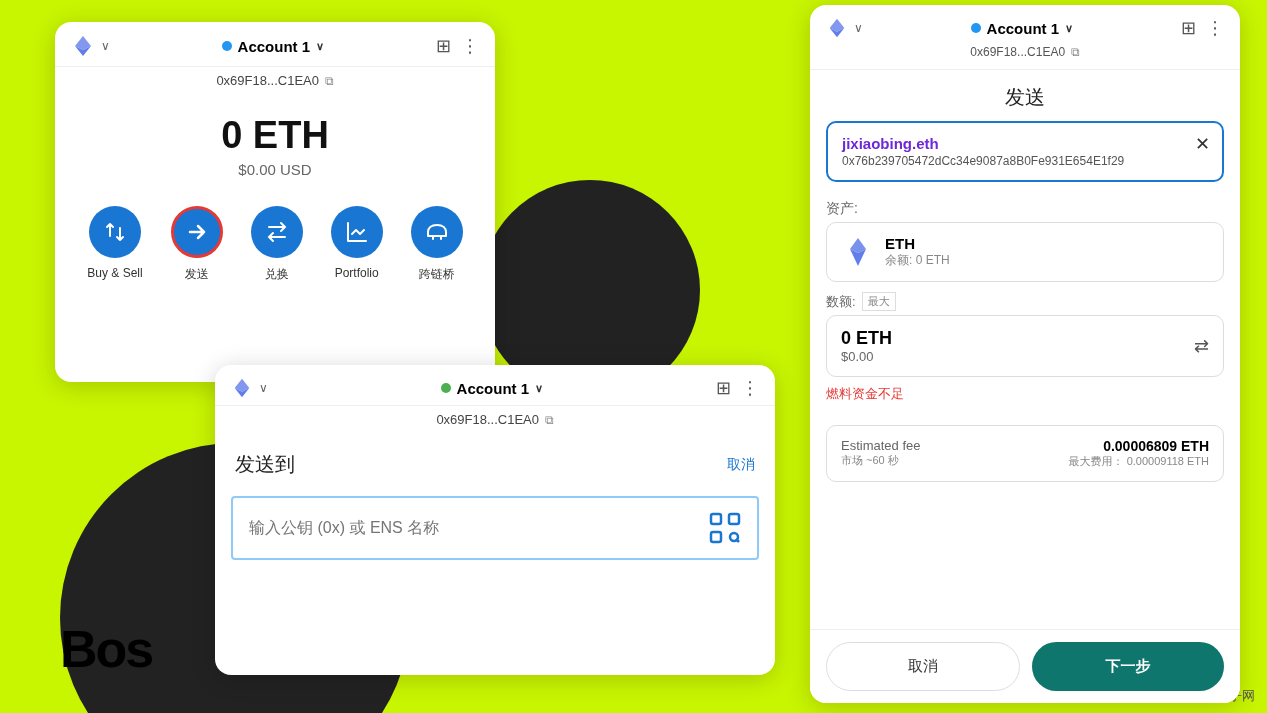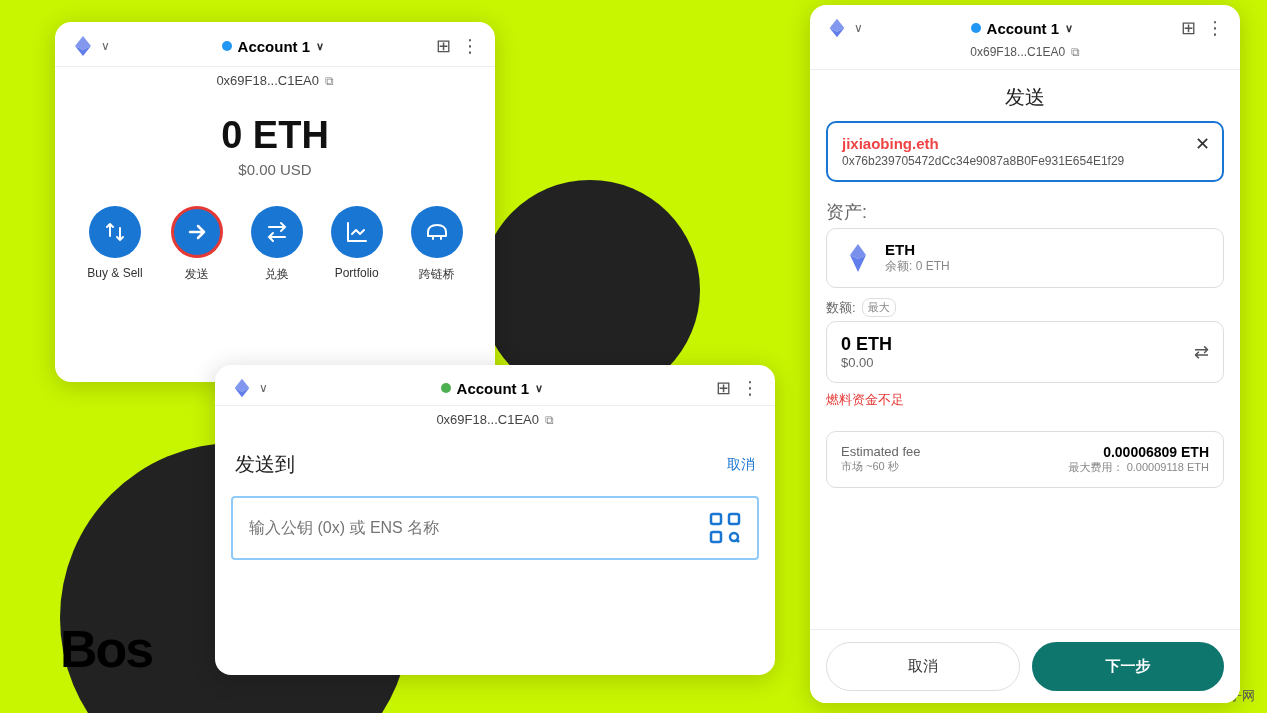--- a/index.html
+++ b/index.html
@@ -282,21 +282,21 @@
     .recipient-box {
       margin: 0 16px 12px;
       border: 2px solid #1976D2;
       border-radius: 10px;
       padding: 12px 14px;
       position: relative;
     }
     .recipient-ens {
       font-size: 15px;
       font-weight: 600;
-      color: #ef4444;
+      color: #6d28d9;
     }
     .recipient-addr {
       font-size: 12px;
       color: #555;
       margin-top: 2px;
       word-break: break-all;
     }
     .recipient-close {
       position: absolute;
       top: 10px;
@@ -357,21 +357,21 @@
       padding: 0 16px 4px;
     }
     .fee-label {
       font-size: 13px;
       color: #666;
     }
     .max-badge {
       font-size: 11px;
       color: #888;
       border: 1px solid #ddd;
-      border-radius: 8px;
+      border-radius: 0;
       padding: 1px 5px;
     }
     .fuel-warning {
       font-size: 13px;
       color: #e53935;
       padding: 2px 16px 10px;
     }
 
     .fee-box {
       margin: 12px 16px 16px;
@@ -603,21 +603,21 @@
 
   <div class="send-title">发送</div>
 
   <div class="recipient-box">
     <div class="recipient-ens">jixiaobing.eth</div>
     <div class="recipient-addr">0x76b239705472dCc34e9087a8B0Fe931E654E1f29</div>
     <span class="recipient-close">✕</span>
   </div>
 
   <div style="padding: 6px 16px 4px; display:flex; align-items:center; gap:6px;">
-    <span style="font-size:18px; color:#666;">资产:</span>
+    <span style="font-size:14px; color:#666;">资产:</span>
   </div>
   <div class="asset-box">
     <svg class="eth-diamond" viewBox="0 0 34 34">
       <polygon points="17,3 9,14 17,18 25,14" fill="#627EEA" opacity="0.85"></polygon>
       <polygon points="17,18 9,14 17,31 25,14" fill="#627EEA"></polygon>
     </svg>
     <div class="asset-info">
       <div class="asset-name">ETH</div>
       <div class="asset-balance">
         <span>余额:</span>

